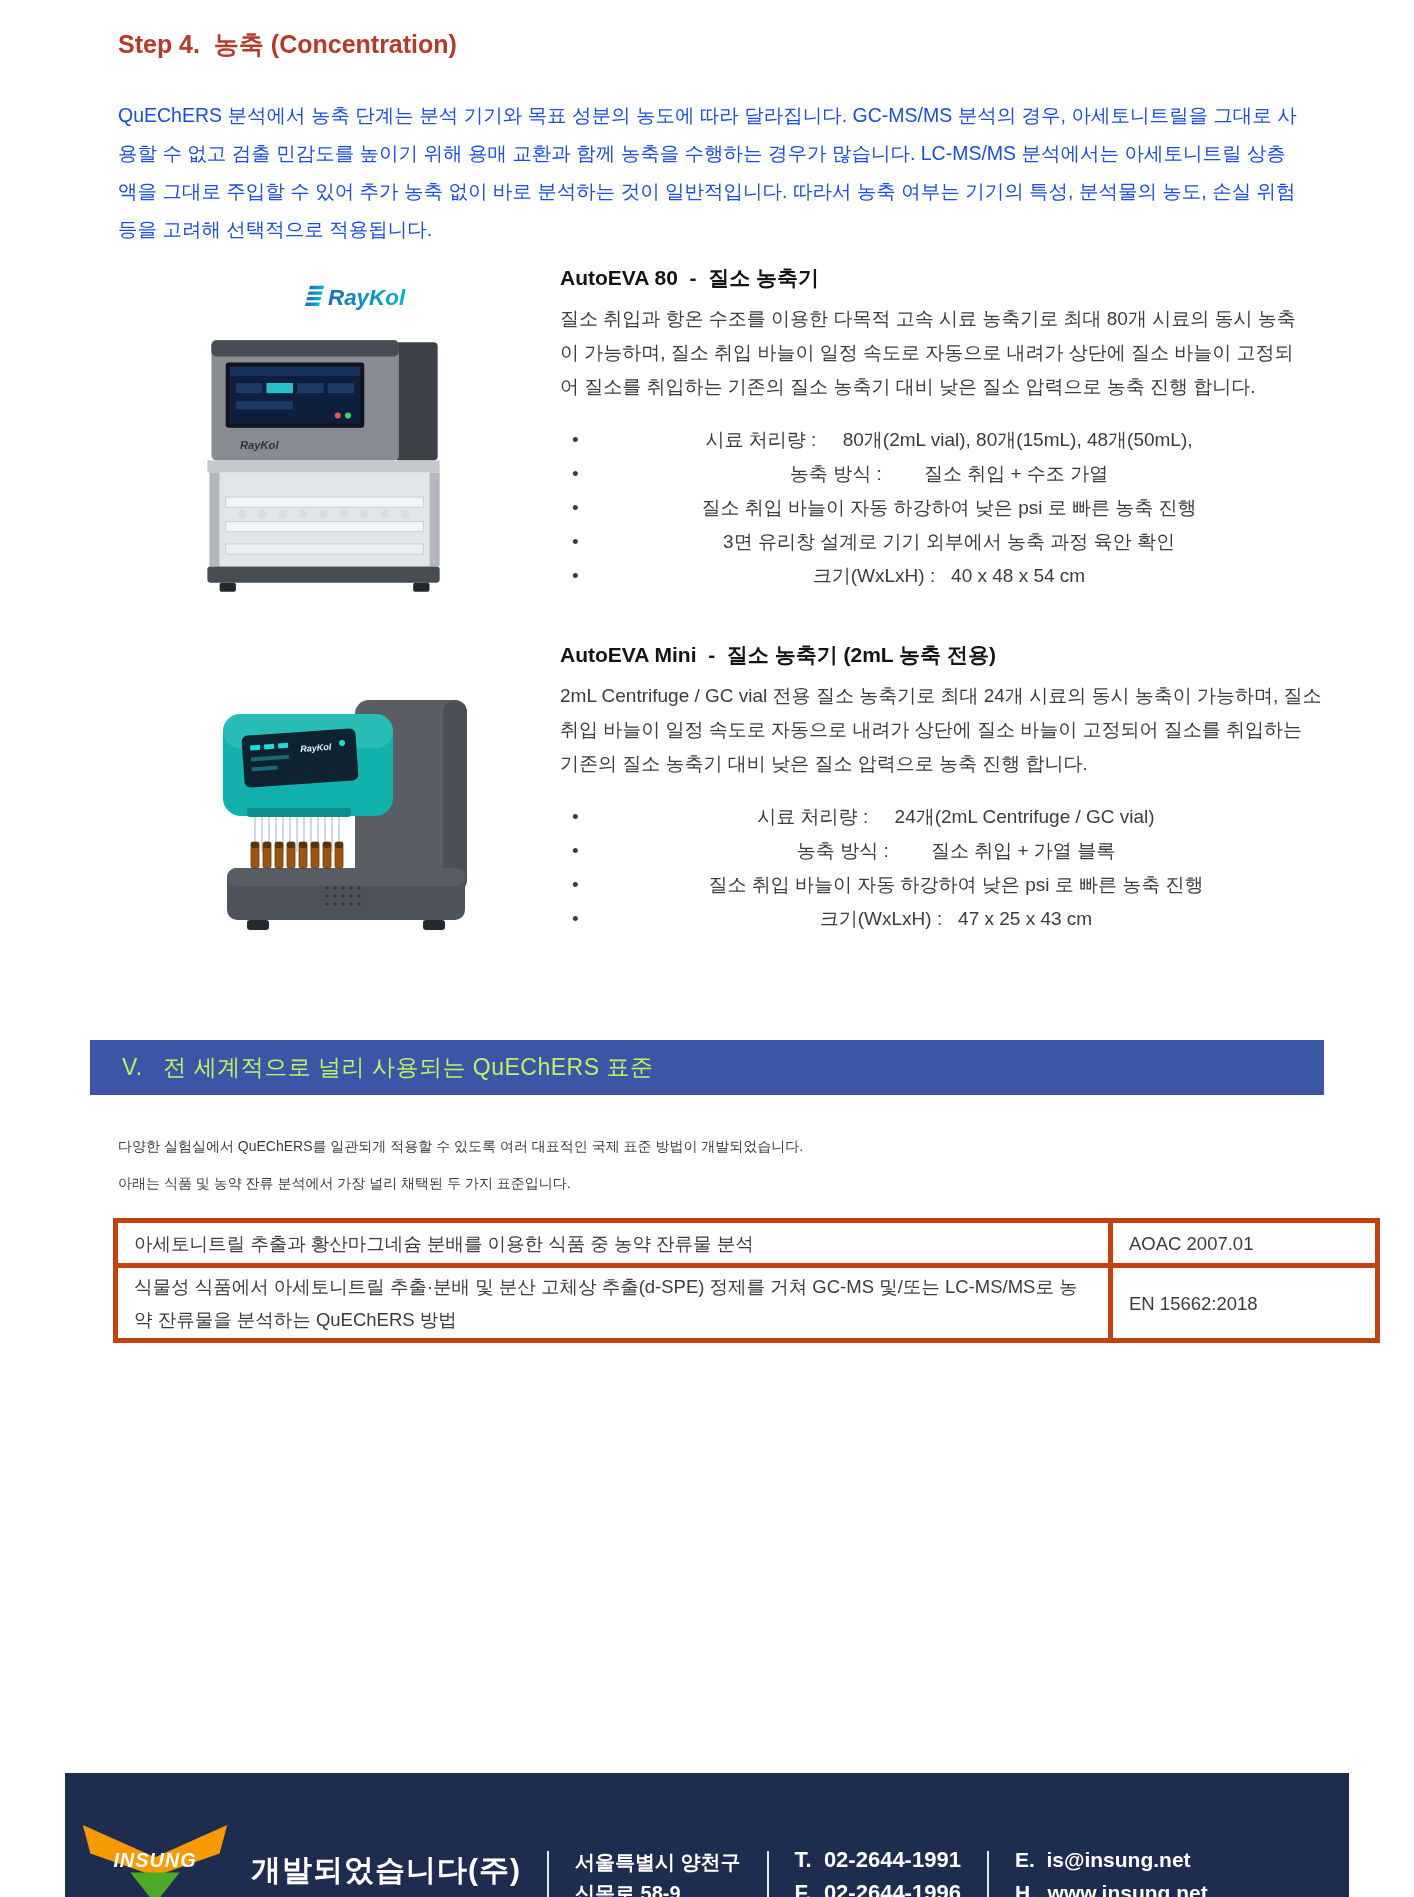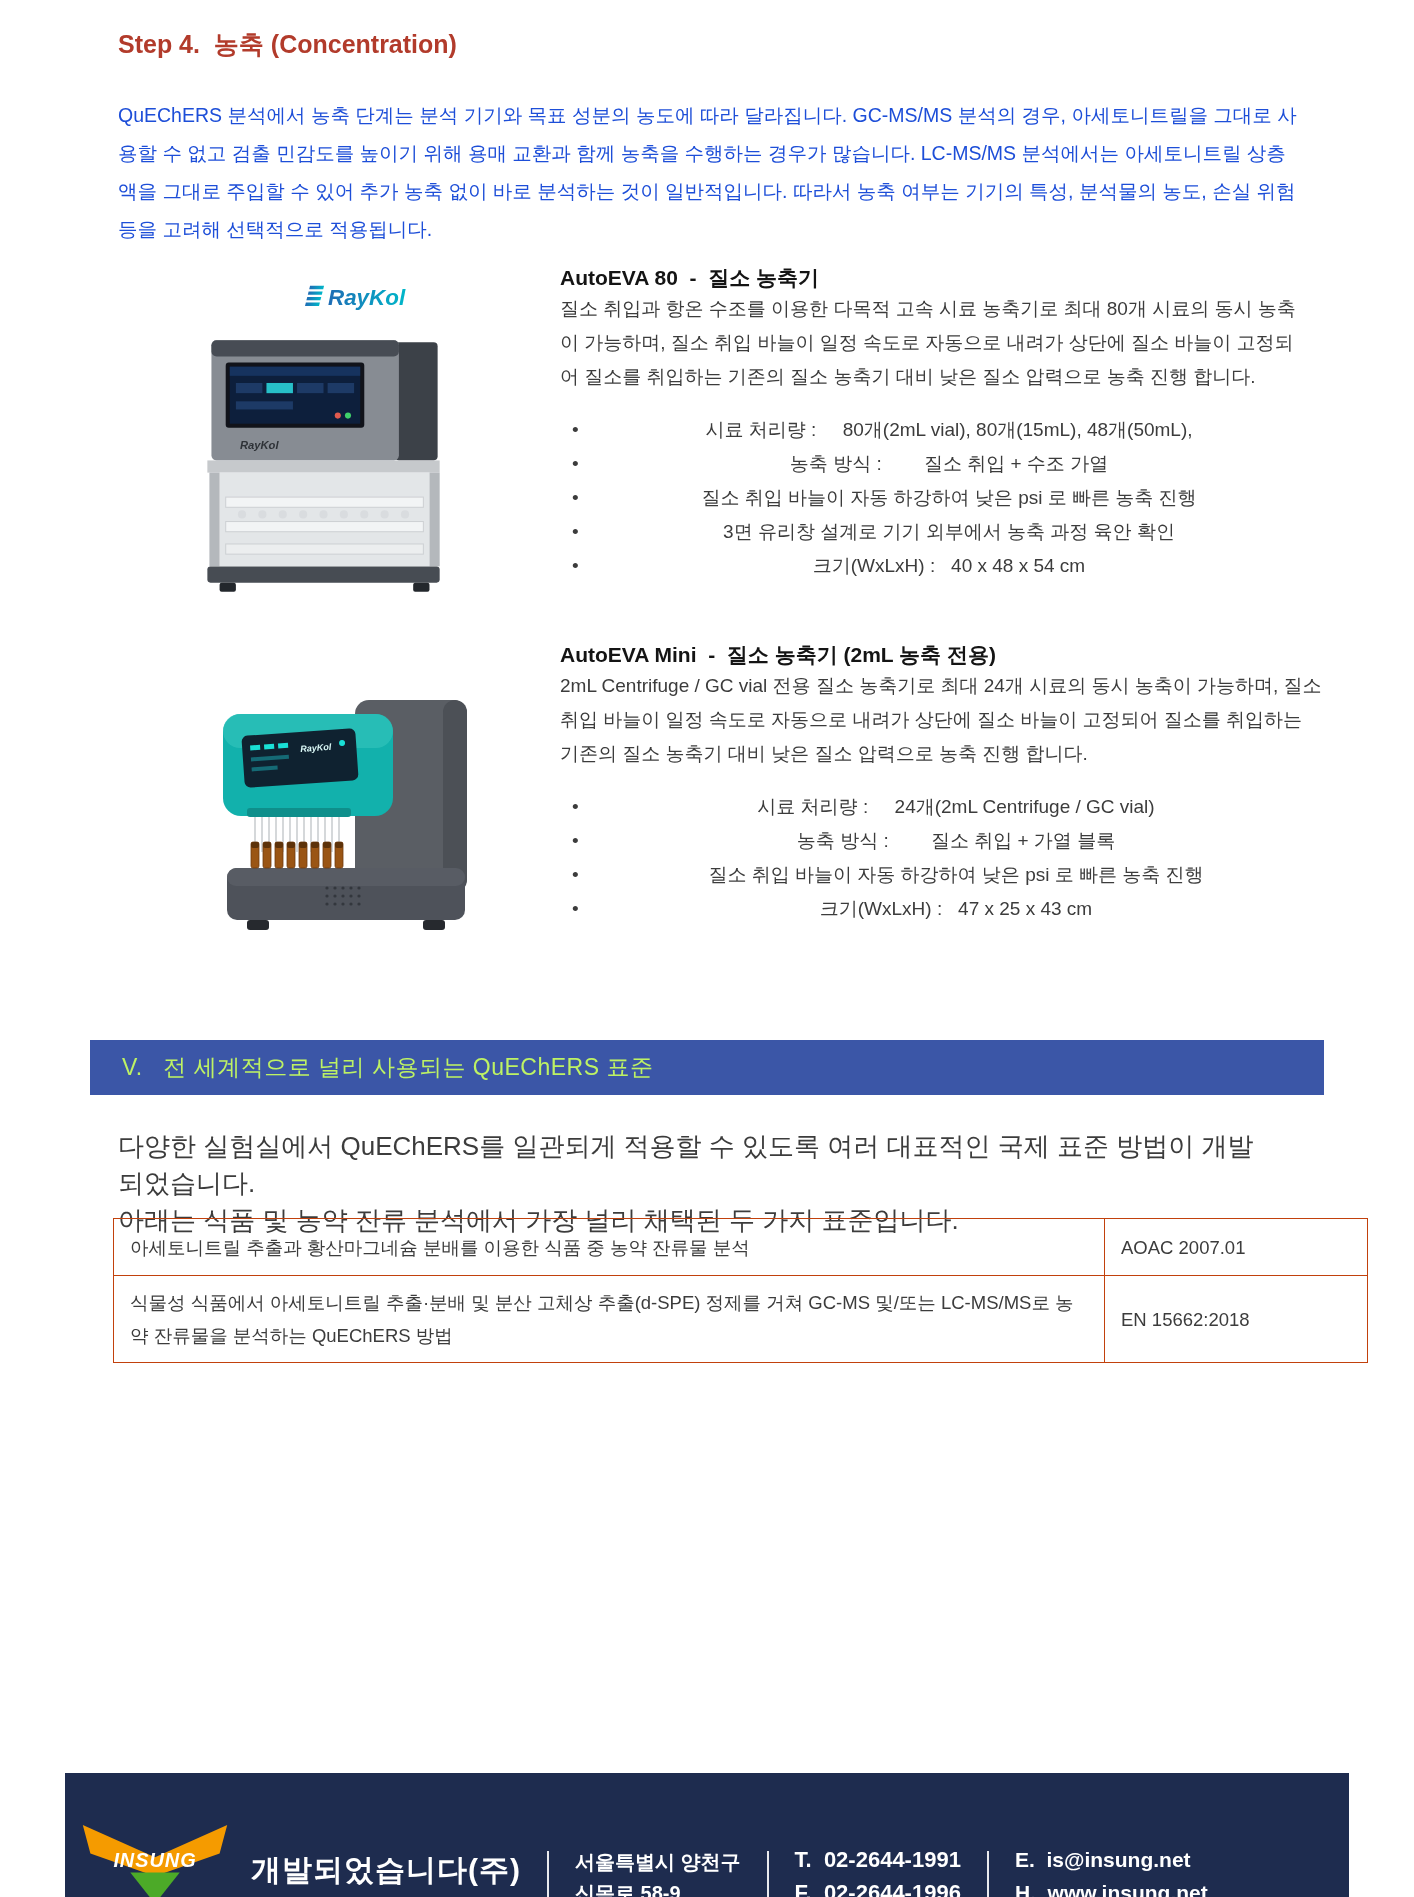--- a/index.html
+++ b/index.html
@@ -23,51 +23,51 @@
 
   
   .brand-logo{position:absolute;left:300px;top:280px;width:140px;height:34px;}
   .device1{position:absolute;left:195px;top:330px;width:255px;height:270px;}
   .device2{position:absolute;left:205px;top:692px;width:280px;height:245px;}
 
   .product-col{position:absolute;left:560px;}
   .product-col.p1{top:264px;width:748px;}
   .product-col.p2{top:641px;width:762px;}
   .product-title{font-size:21px;font-weight:700;color:#141414;white-space:pre-wrap;}
-  .product-desc{margin-top:0;font-size:19px;line-height:34px;color:#3c3c3c;}
+  .product-desc{margin-top:10px;font-size:19px;line-height:34px;color:#3c3c3c;}
   ul.bullets{list-style:none;margin:12px 0 0 0;padding:0 0 0 30px;}
   ul.bullets li{
     position:relative;font-size:19px;line-height:34px;color:#3c3c3c;white-space:pre-wrap;text-align:center;
   }
   ul.bullets li::before{
     content:"\2022";position:absolute;left:-18px;top:0;color:#3c3c3c;font-size:19px;
   }
 
   
   .section-banner{
     position:absolute;left:90px;top:1040px;width:1234px;height:55px;
     background:#3b56a7;color:#bef264;display:flex;align-items:center;
     padding-left:32px;box-sizing:border-box;
     font-size:23px;font-weight:500;letter-spacing:0.5px;white-space:pre-wrap;
   }
 
   
   .standards-text{
     position:absolute;left:118px;top:1128px;width:1150px;
-    font-size:26px;line-height:37px;color:#3c3c3c;
+    font-size:14px;line-height:37px;color:#3c3c3c;
   }
 
   
   .standards-table{
     position:absolute;left:113px;top:1218px;width:1188px;
     border-collapse:collapse;table-layout:fixed;
   }
   .standards-table td{
-    border:1px solid #c2410c;font-size:18.5px;color:#3c3c3c;
-    padding:10px 16px;vertical-align:middle;line-height:33px;
+    border:5px solid #c2410c;font-size:18.5px;color:#3c3c3c;
+    padding:2px 16px;vertical-align:middle;line-height:33px;
   }
   .standards-table td.desc{width:958px;}
   .standards-table td.code{width:230px;margin-left:12px;}
   .standards-table tr.r1 td{height:36px;}
   .standards-table tr.r2 td{height:66px;}
 
   
   .footer{
     position:absolute;left:65px;top:1773px;width:1284px;height:136px;
     background:#1e2c4f;display:flex;align-items:flex-end;box-sizing:border-box;

